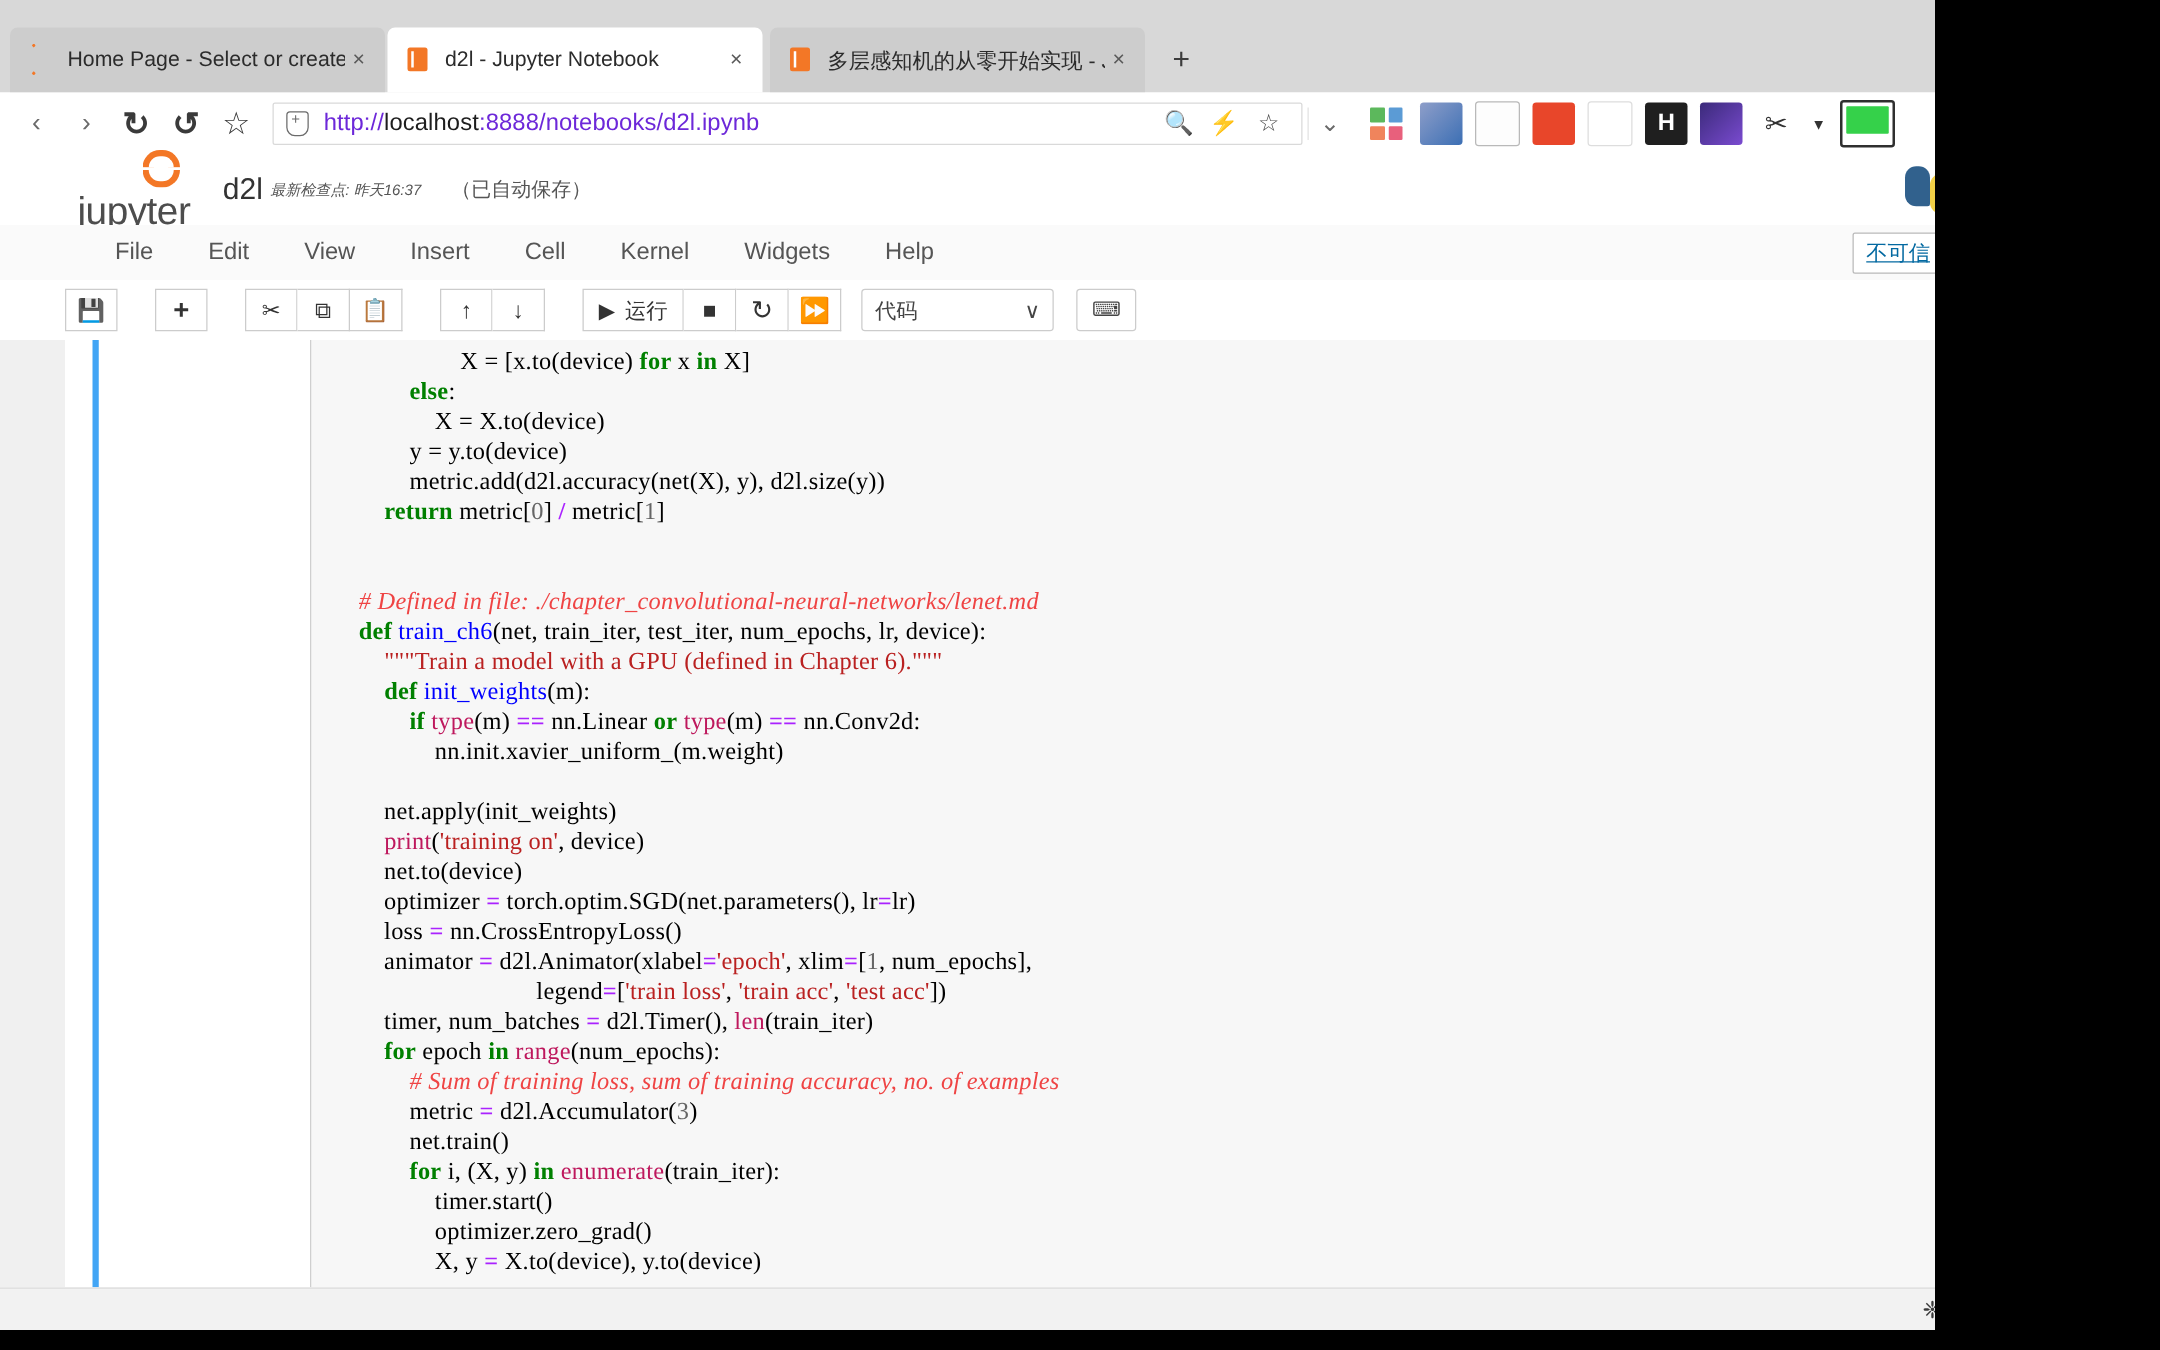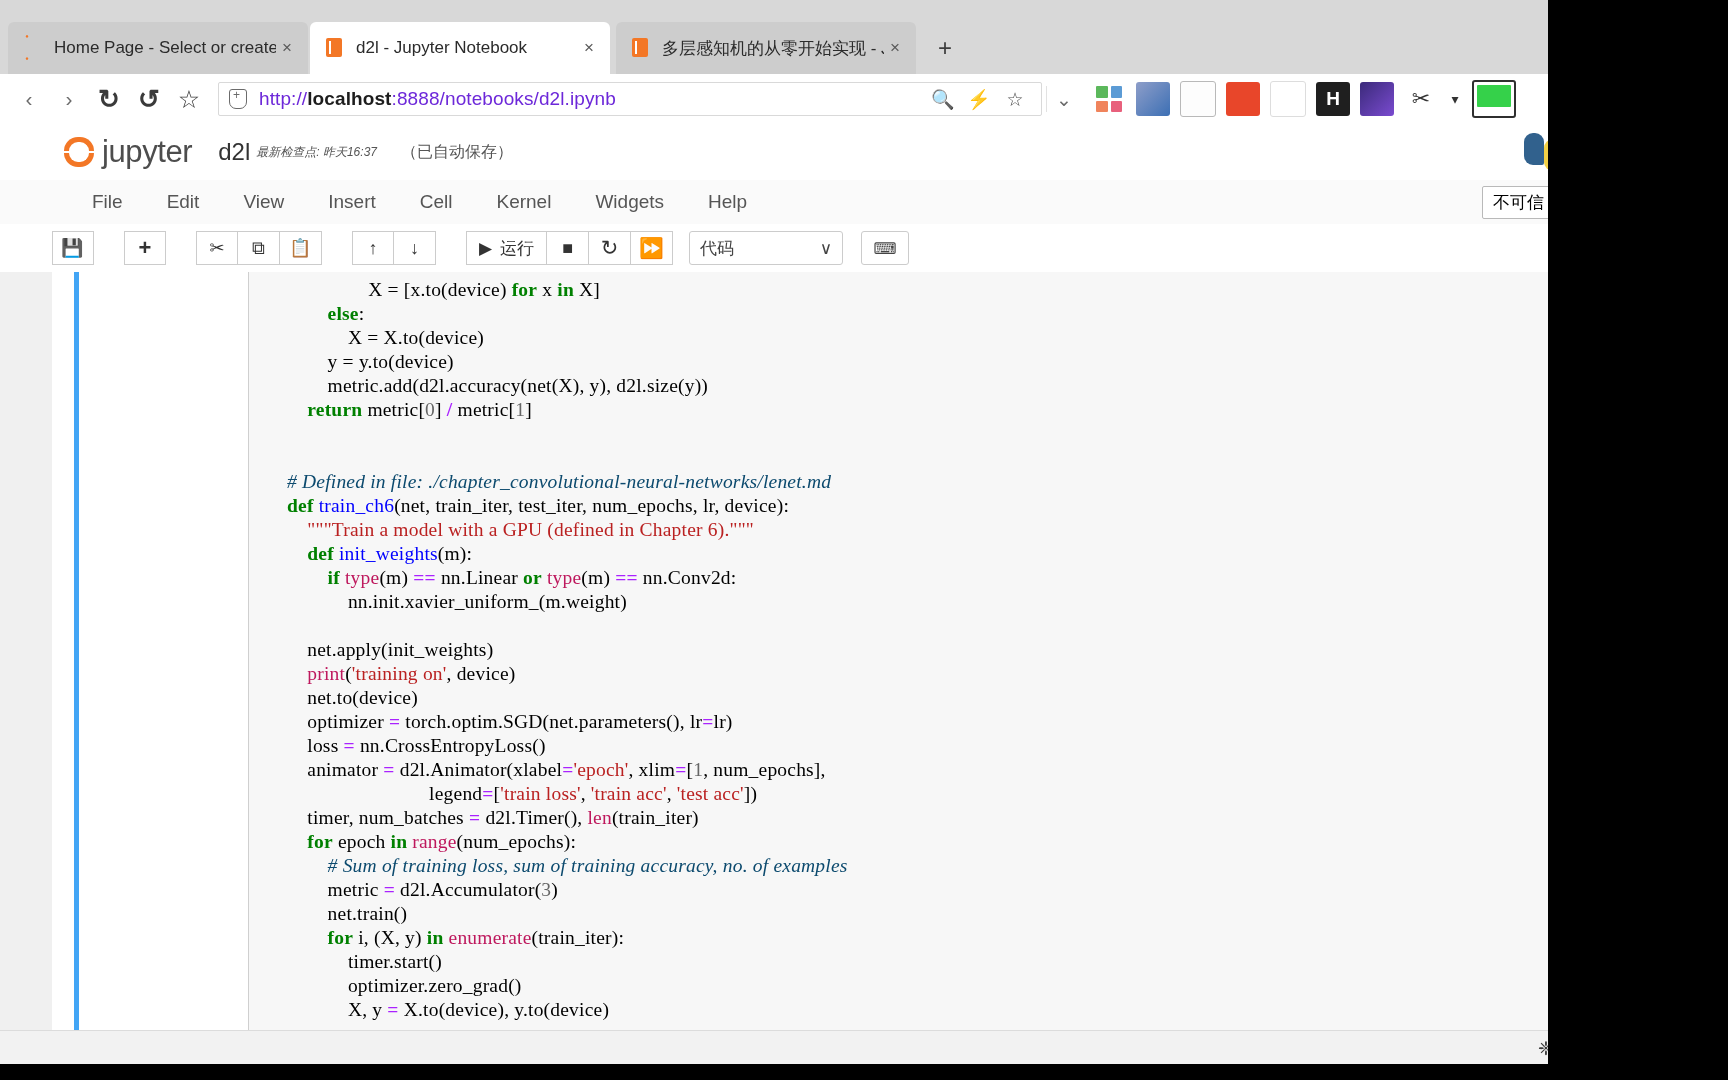--- a/index.html
+++ b/index.html
@@ -68,36 +68,36 @@
     border:1px solid #d9d9d9;border-radius:2px;background:#fff;
     display:flex;align-items:center;box-sizing:border-box;
   }
   .shield{
     width:18px;height:20px;margin-left:10px;flex:none;
     border:1.6px solid #6b6b6b;border-radius:3px 3px 7px 7px;
     position:relative;box-sizing:border-box;
   }
   .shield::after{content:"+";position:absolute;left:3px;top:-2px;font-size:12px;color:#6b6b6b;line-height:14px;}
   .urltext{margin-left:12px;font-size:19px;color:#8e8e8e;letter-spacing:.1px;}
-  .urltext b{color:#1d1d1d;font-weight:700;}
+  .urltext b{color:#1d1d1d;font-weight:400;}
   .urltext .seg{color:#6d28d9;}
   .url-icons{display:flex;align-items:center;margin-left:auto;padding-right:8px;}
   .url-icons .ui{width:36px;text-align:center;color:#4a4a4a;font-size:19px;}
   .ext-icons{display:flex;align-items:center;margin-left:6px;}
   .ext{width:34px;height:34px;margin:0 5px;flex:none;position:relative;border-radius:3px;}
   .ext-tile{display:grid;grid-template-columns:1fr 1fr;grid-template-rows:1fr 1fr;gap:3px;width:26px;height:26px;margin:4px;}
   .ext-tile i{display:block;border-radius:1px;}
 
   
   .jhead{
     position:absolute;left:0;top:124px;width:1728px;height:56px;
     background:#ffffff;border-bottom:1px solid #e0e0e0;
     display:flex;align-items:center;
   }
-  .jlogo{margin-left:62px;display:flex;align-items:flex-end;}
+  .jlogo{margin-left:62px;display:flex;align-items:flex-end;flex-direction:column;}
   .jlogo-mark{
     width:34px;height:34px;position:relative;margin-right:6px;
   }
   .jlogo-mark .arc{
     position:absolute;left:2px;width:30px;height:14px;
     border:5px solid #f37726;box-sizing:border-box;
   }
   .jlogo-mark .arc.top{top:2px;border-bottom:none;border-radius:16px 16px 0 0;}
   .jlogo-mark .arc.bot{bottom:2px;border-top:none;border-radius:0 0 16px 16px;}
   .jlogo-text{font-size:31px;color:#4d4d4d;letter-spacing:-.4px;line-height:34px;}
@@ -116,21 +116,21 @@
   .jmenu{
     position:absolute;left:0;top:180px;width:1728px;height:44px;
     background:#fafafa;border-bottom:1px solid #e2e2e2;
     display:flex;align-items:center;
   }
   .jmenu .mitems{display:flex;align-items:center;margin-left:70px;text-align:center;}
   .jmenu .mi{font-size:19px;color:#555;padding:0 22px;}
   .jmenu-right{margin-left:auto;display:flex;align-items:center;padding-right:28px;}
   .trust-box{
     border:1px solid #b9b9b9;background:#fff;border-radius:2px;
-    padding:4px 10px;font-size:17px;color:#000000;margin-right:26px;
+    padding:4px 10px;font-size:17px;color:#0369a1;margin-right:26px;text-decoration:underline;
   }
   .kernel-name{font-size:19px;color:#555;border-left:1px solid #cfcfcf;padding-left:18px;}
   .kernel-dot{
     display:inline-block;width:15px;height:15px;border-radius:50%;
     border:2px solid #666;margin-left:10px;vertical-align:-1px;box-sizing:border-box;
   }
 
   
   .jtoolbar{
     position:absolute;left:0;top:224px;width:1728px;height:48px;
@@ -178,21 +178,21 @@
   .code{
     position:absolute;left:38px;top:-14px;
     font-family:"Liberation Serif", serif;
     font-size:19.5px;line-height:24px;white-space:pre;color:#000;
     letter-spacing:.2px;
   }
   .code .kw{color:#008000;font-weight:bold;}
   .code .bi{color:#be185d;}
   .code .str{color:#ba2121;}
   .code .doc{color:#ba2121;}
-  .code .cmt{color:#0c4a6e;font-style:italic;font-family:Liberation Serif, serif;}
+  .code .cmt{color:#ef4444;font-style:italic;font-family:Liberation Serif, serif;}
   .code .num{color:#666666;}
   .code .op{color:#aa22ff;font-weight:bold;}
   .code .fn{color:#0000ff;}
 
   
   .vscroll{
     position:absolute;right:0;top:272px;width:16px;height:758px;background:#f0f0f0;
   }
   .vscroll .thumb{position:absolute;left:2px;top:120px;width:12px;height:300px;background:#c6c6c6;border-radius:6px;}
 

